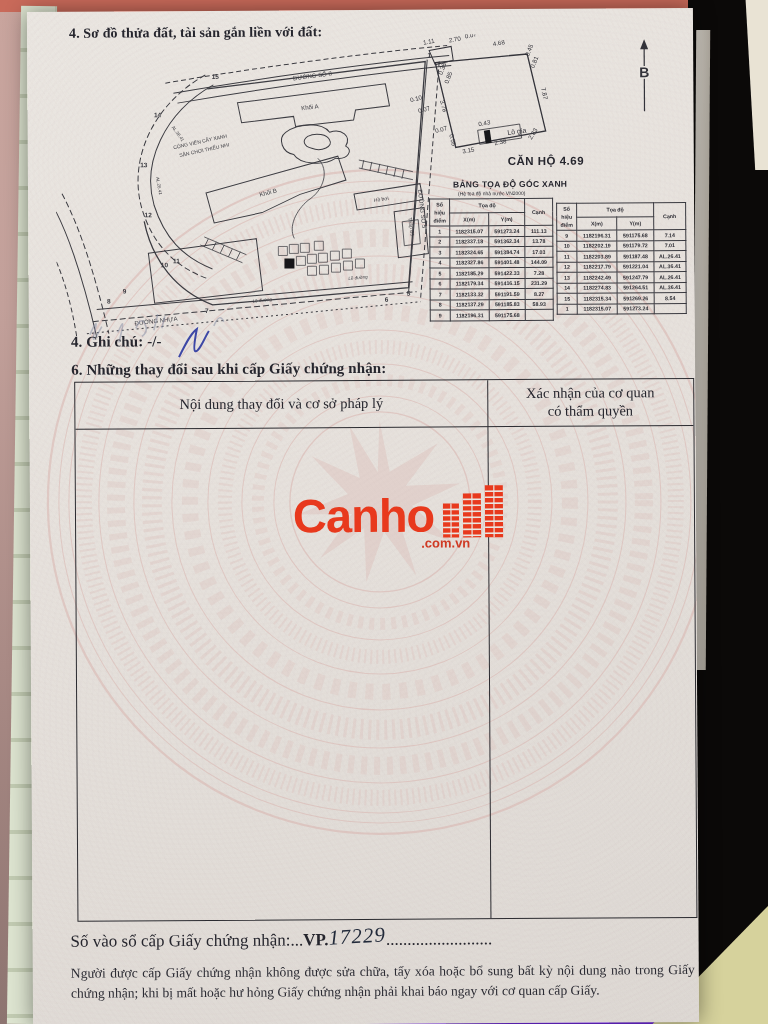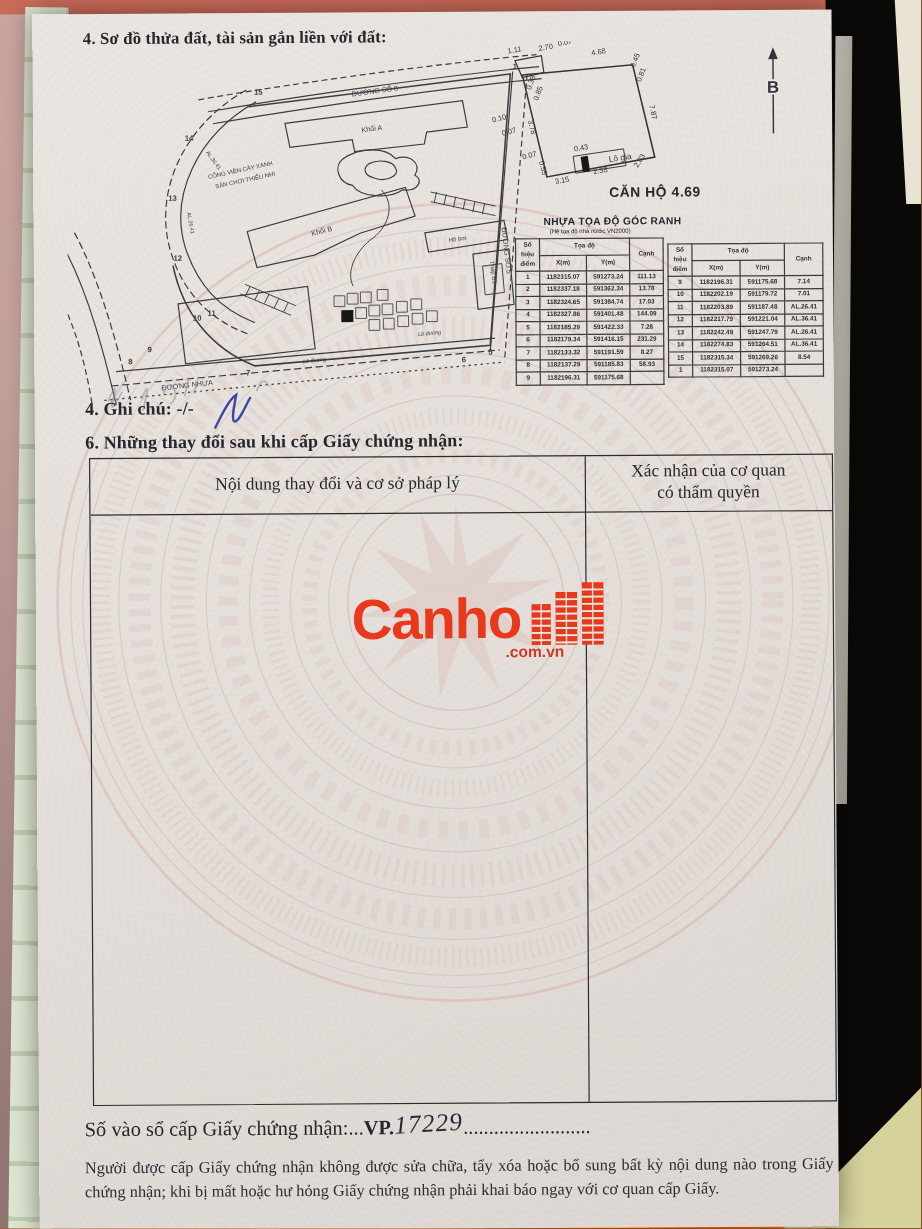--- a/index.html
+++ b/index.html
@@ -1,17 +1,17 @@
 <!DOCTYPE html>
 <html><head>
 <meta charset="utf-8">
 <style>
   html,body{margin:0;padding:0;}
   body{width:768px;height:1024px;background:#151110;font-family:"Liberation Serif",serif;overflow:hidden;}
-  .photo{position:relative;width:768px;height:1024px;overflow:hidden;background:#f97316;}
+  .photo{position:relative;width:768px;height:1024px;overflow:hidden;background:#6d28d9;}
   
   .bg-left{position:absolute;left:0;top:0;width:70px;height:1024px;
     background:linear-gradient(180deg,#c9a59e 0%,#c2a09a 30%,#a98a85 65%,#8d7470 100%);}
   .bg-binding{position:absolute;left:14px;top:6px;width:34px;height:1018px;transform:rotate(.8deg);
     background:repeating-linear-gradient(180deg,#dde4d0 0 42px,#c2cbb2 42px 46px);
     border-right:2px solid #cdd6c0;}
   .bg-topstrip{position:absolute;left:0;top:0;width:768px;height:12px;background:#c96a5a;}
   .bg-right{position:absolute;left:688px;top:0;width:80px;height:1024px;background:#0b0908;}
   .bg-topright{position:absolute;left:736px;top:0;width:32px;height:170px;background:#e9e3d4;
     clip-path:polygon(30% 0,100% 0,100% 100%,60% 100%);}
@@ -236,21 +236,21 @@
         <text transform="translate(127,101) rotate(-58)">2.83</text>
         <text transform="translate(77,91) rotate(-10)">0.43</text>
         <text transform="translate(37,35) rotate(-70)">0.38</text>
         <text transform="translate(43,44) rotate(-70)">0.85</text>
       </g>
       <text transform="translate(100,101) rotate(-8)" font-size="7">Lô gia</text>
     </svg>
 
     <div class="layer" style="left:448px;top:146px;width:140px;text-align:center;font-family:'Liberation Sans',sans-serif;font-weight:bold;font-size:11.5px;letter-spacing:.5px;">CĂN HỘ  4.69</div>
 
-    <div class="layer coord-title" style="left:425px;top:170px;">NHỰA TỌA ĐỘ GÓC RANH</div>
+    <div class="layer coord-title" style="left:425px;top:170px;">BẢNG TỌA ĐỘ GÓC XANH</div>
     <div class="layer coord-sub" style="left:430px;top:181px;">(Hệ tọa độ nhà nước VN2000)</div>
 
     <table class="coord layer" style="left:401px;top:189px;width:124px;">
       <thead>
         <tr>
           <th rowspan="2" style="width:16px">Số hiệu điểm</th>
           <th colspan="2">Tọa độ</th>
           <th rowspan="2" style="width:24px">Cạnh</th>
         </tr>
         <tr>

